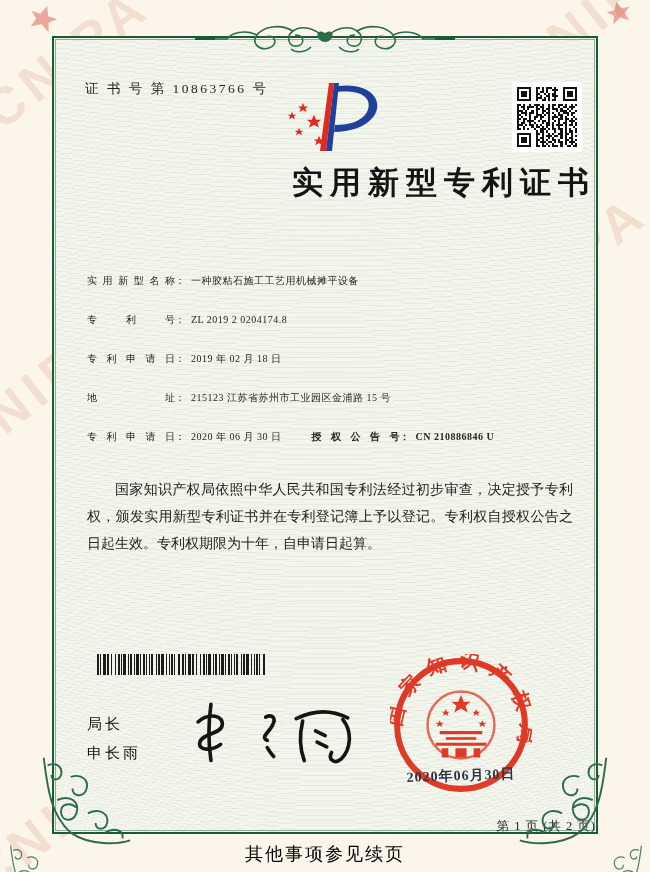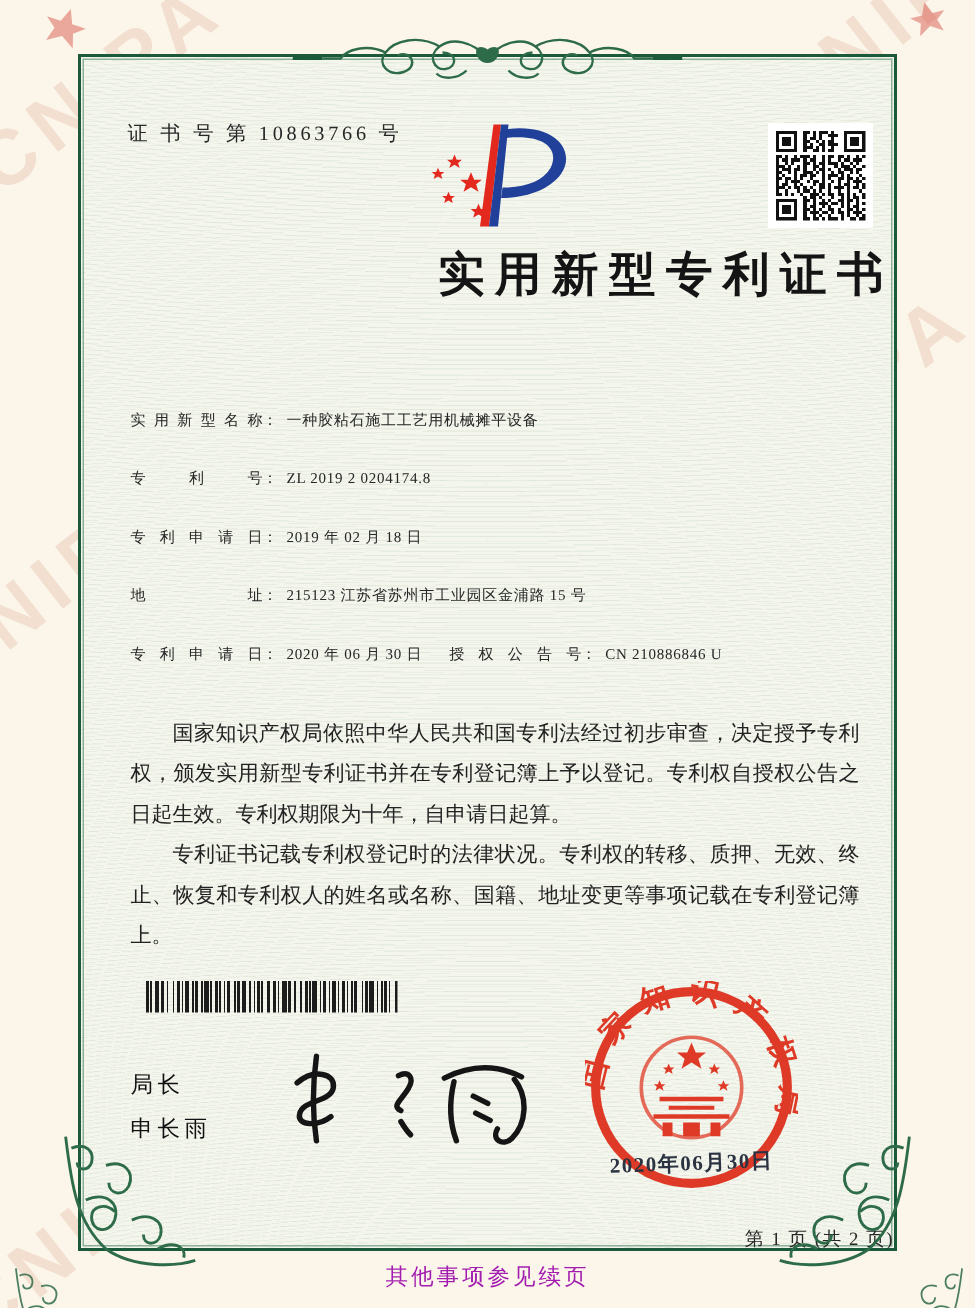--- a/index.html
+++ b/index.html
@@ -43,40 +43,40 @@
   .doc-title{
     position:absolute;left:0;top:124px;width:100%;text-align:right;
     font-size:31px;font-weight:bold;letter-spacing:7px;color:#141414;
   }
   
   .fields{position:absolute;left:33px;top:232px;width:480px;font-size:10px;}
   .frow{margin-bottom:17px;line-height:22px;white-space:nowrap;}
   .flabel{display:inline-block;width:88px;text-align:justify;text-align-last:justify;vertical-align:top;}
   .fcolon{display:inline-block;vertical-align:top;}
   .fvalue{display:inline-block;letter-spacing:0.5px;vertical-align:top;margin-left:6px;}
-  .grant-group2{margin-left:18px;}
+  .grant-group2{margin-left:30px;font-weight:bold;}
   
   .bodytext{
     position:absolute;left:33px;top:438px;width:486px;
     font-size:14px;line-height:27px;text-align:justify;color:#222;
   }
   .bodytext p{margin:0;text-indent:2em;}
   
   .barcode{position:absolute;left:43px;top:616px;}
   .officer{position:absolute;left:33px;top:672px;font-size:15px;line-height:29px;letter-spacing:3px;color:#111;}
   .signature{position:absolute;left:128px;top:652px;}
   .seal{position:absolute;left:336px;top:616px;width:142px;height:142px;}
   .seal-date{
     position:absolute;left:338px;top:729px;width:138px;text-align:center;
     font-size:14px;font-weight:bold;letter-spacing:1px;color:#2b3342;transform:rotate(-2deg);
   }
   .page-num{position:absolute;left:0;top:780px;width:100%;text-align:right;font-size:12.5px;letter-spacing:1px;}
   .cont-note{
     position:absolute;left:0;top:842px;width:100%;text-align:center;
-    font-size:15px;letter-spacing:2px;color:#a21caf;z-index:2;
+    font-size:18px;letter-spacing:2px;color:#000000;z-index:2;
   }
 </style>
 </head>
 <body>
 
 <svg width="0" height="0" style="position:absolute" aria-hidden="true">
   <defs>
     <path id="st5" d="M0 -10 L2.94 -3.09 10 -3.09 4.76 1.18 6.88 8.09 0 3.82 -6.88 8.09 -4.76 1.18 -10 -3.09 -2.94 -3.09 Z"></path>
     <g id="flourish-half" fill="none" stroke="#2e6b48" stroke-width="1.6">
       <path d="M110 18 C100 6 86 4 78 10 C70 16 74 26 82 25 C90 24 90 14 80 14"></path>
@@ -210,21 +210,20 @@
     <div class="frow">
       <span class="flabel">地址</span><span class="fcolon">：</span><span class="fvalue">215123 江苏省苏州市工业园区金浦路 15 号</span>
     </div>
     <div class="frow">
       <span class="flabel">专利申请日</span><span class="fcolon">：</span><span class="fvalue">2020 年 06 月 30 日</span><span class="grant-group2"><span class="flabel">授权公告号</span><span class="fcolon">：</span><span class="fvalue">CN 210886846 U</span></span>
     </div>
   </div>
 
   <div class="bodytext">
     <p>国家知识产权局依照中华人民共和国专利法经过初步审查，决定授予专利权，颁发实用新型专利证书并在专利登记簿上予以登记。专利权自授权公告之日起生效。专利权期限为十年，自申请日起算。</p>
-    <p>专利证书记载专利权登记时的法律状况。专利权的转移、质押、无效、终止、恢复和专利权人的姓名或名称、国籍、地址变更等事项记载在专利登记簿上。</p>
   </div>
 
   <svg class="barcode" width="168" height="21" viewBox="0 0 168 21" shape-rendering="crispEdges">
     <path d="M0 10.5 H168" stroke="#1c1c1c" stroke-width="21" stroke-dasharray="2 1 1 2 3 1 2 2 1 3 1 2 2 1 1 1 3 2 1 1 2 2 1 1 3 1 1 2 2 1 1 2 1 1 2 3 1 1 2 1 3 2 1 2 1 1 2 1 1 3 2 2"></path>
   </svg>
 
   <div class="officer">
     <div>局长</div>
     <div>申长雨</div>
   </div>

